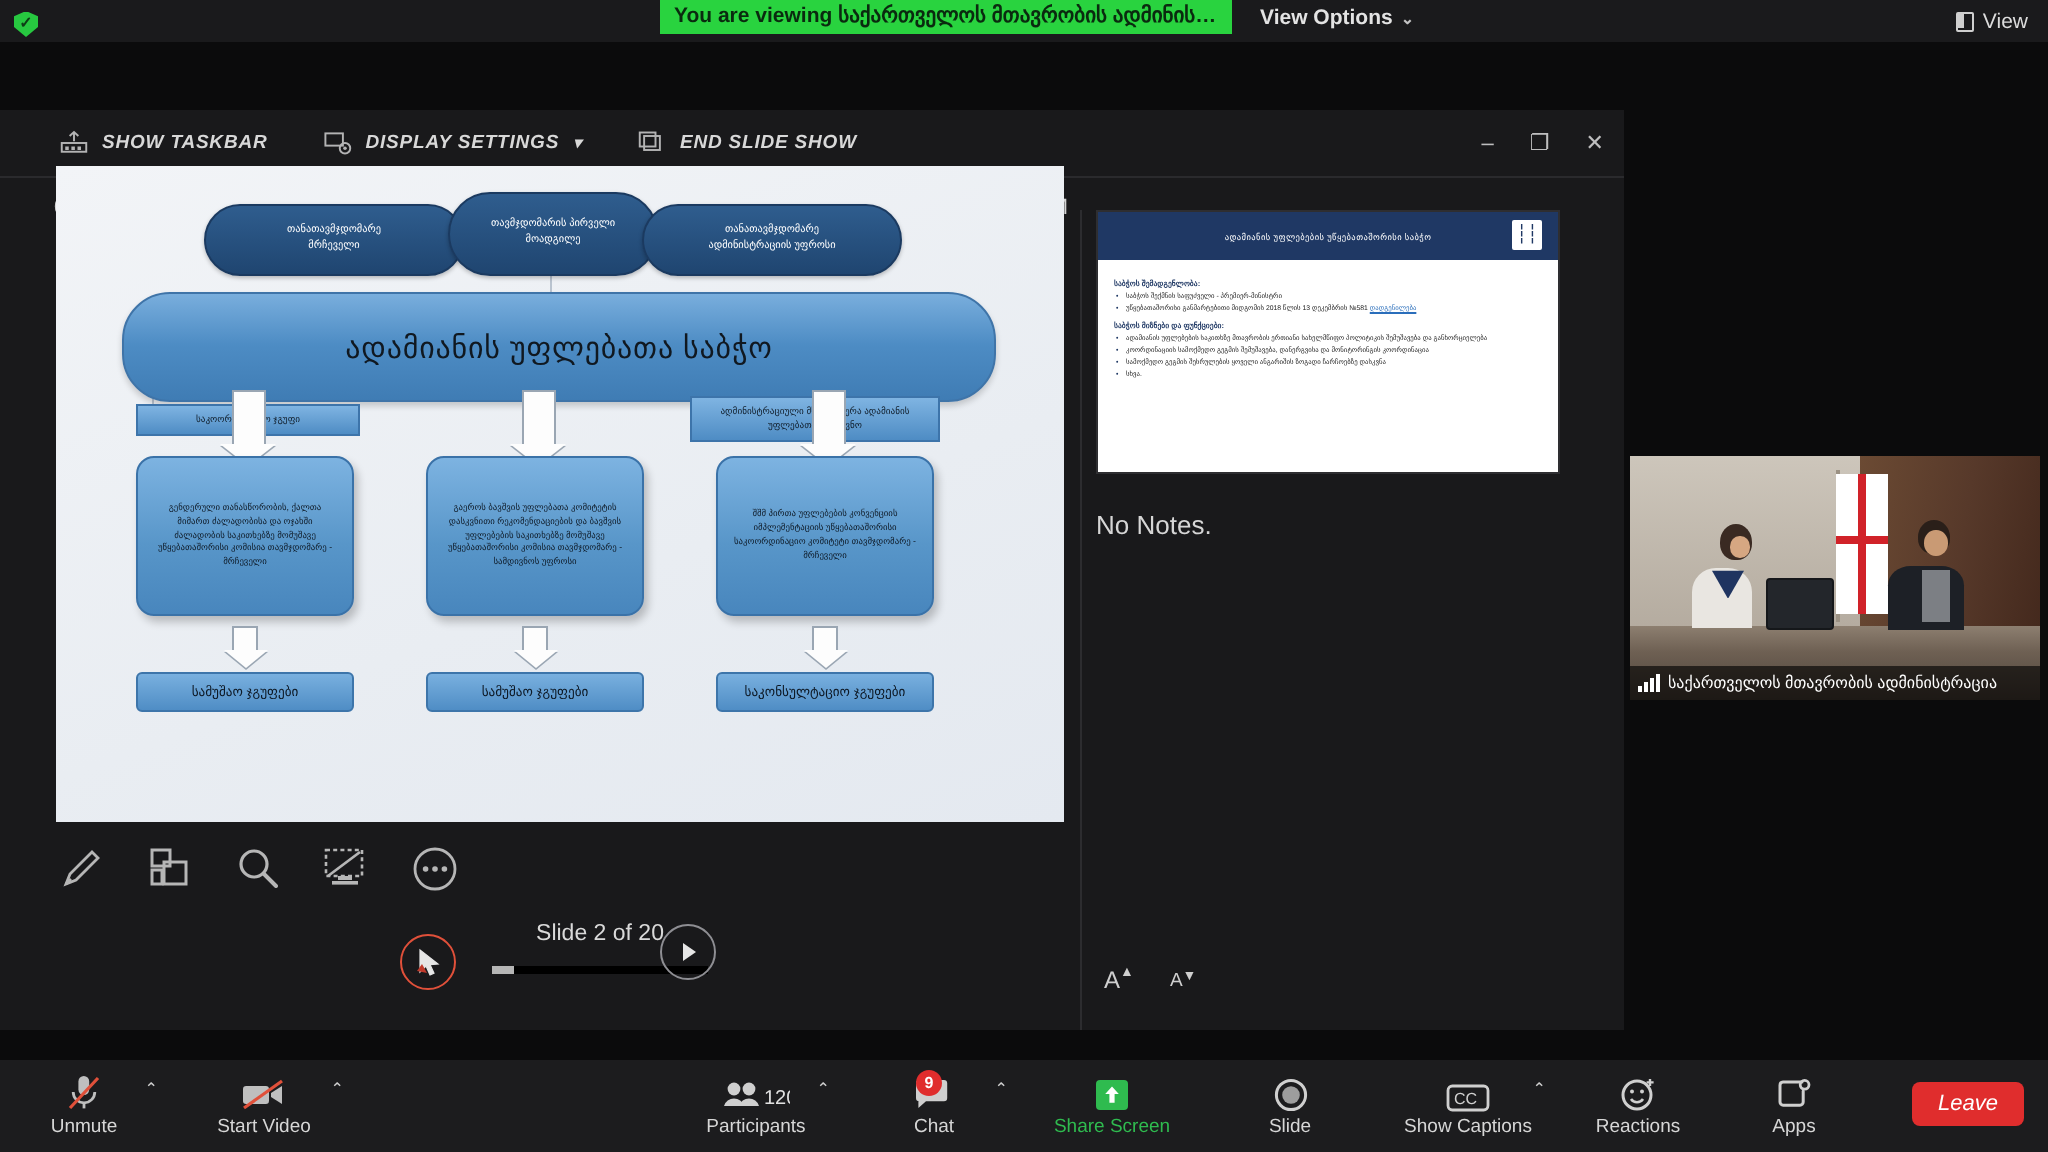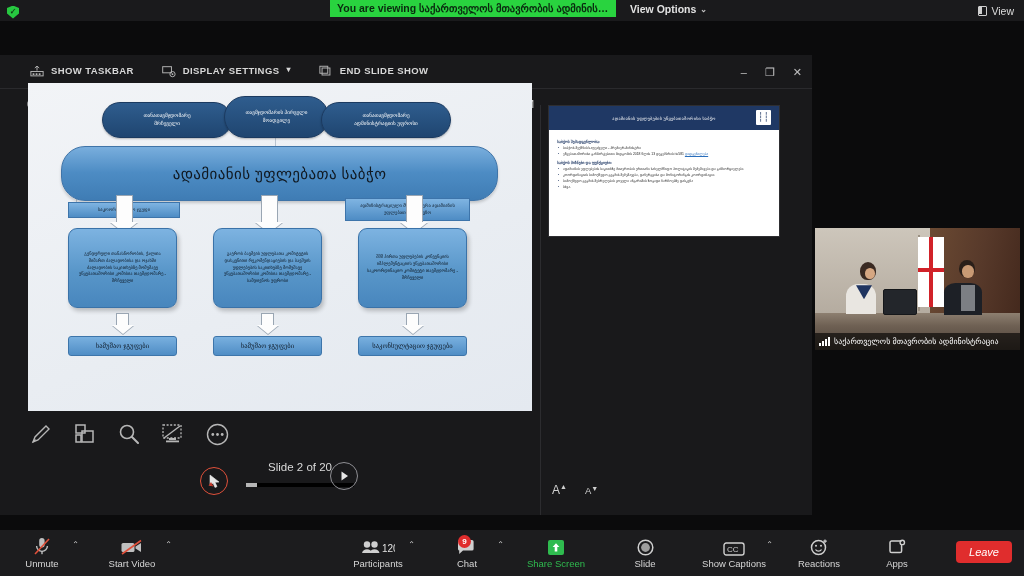--- a/index.html
+++ b/index.html
@@ -59,23 +59,23 @@
   .share-window {
     position: absolute; left: 0px; top: 55px; width: 812px; height: 460px;
     background: #19191b;
   }
   .sw-toolbar {
     position: relative; height: 34px; width: 100%;
     border-bottom: 1px solid #2a2a2d;
     display: flex; align-items: center;
   }
   .sw-btn {
-    display: flex; align-items: flex-start; gap: 7px; margin-left: 28px;
+    display: flex; align-items: center; gap: 7px; margin-left: 28px;
     font-size: 9.5px; letter-spacing: .4px; font-weight: bold;
-    color: #d8d8d8; cursor: pointer; text-transform: uppercase;
+    color: #d8d8d8; cursor: pointer; text-transform: uppercase; font-style: italic;
   }
   .sw-btn:first-child { margin-left: 30px; }
   .sw-icn { width: 14px; height: 13px; opacity: .85; }
   .win-ctrls {
     position: absolute; right: 10px; top: 0; height: 34px;
     display: flex; align-items: center; gap: 18px;
   }
   .win-ctrls div { cursor: pointer; opacity: .8; font-size: 11px; line-height: 1; }
 
   
@@ -516,20 +516,21 @@
           <span class="th-link">დადგენილება</span>
         </div>
         <div class="th-h">საბჭოს მიზნები და ფუნქციები:</div>
         <div class="th-li">ადამიანის უფლებების საკითხზე მთავრობის ერთიანი სახელმწიფო პოლიტიკის შემუშავება და განხორციელება</div>
         <div class="th-li">კოორდინაციის სამოქმედო გეგმის შემუშავება, დანერგვისა და მონიტორინგის კოორდინაცია</div>
         <div class="th-li">სამოქმედო გეგმის შესრულების ყოველი ანგარიშის ზოგადი ჩარჩოებზე დასკვნა</div>
         <div class="th-li">სხვა.</div>
       </div>
     </div>
 
+    <div class="no-notes">No Notes.</div>
 
     <div class="font-btns">
       <div class="fbtn">
         <span>A</span>
           <sup>▲</sup>
       </div>
       <div class="fbtn small">
         <span>A</span>
           <sup>▼</sup>
       </div>

